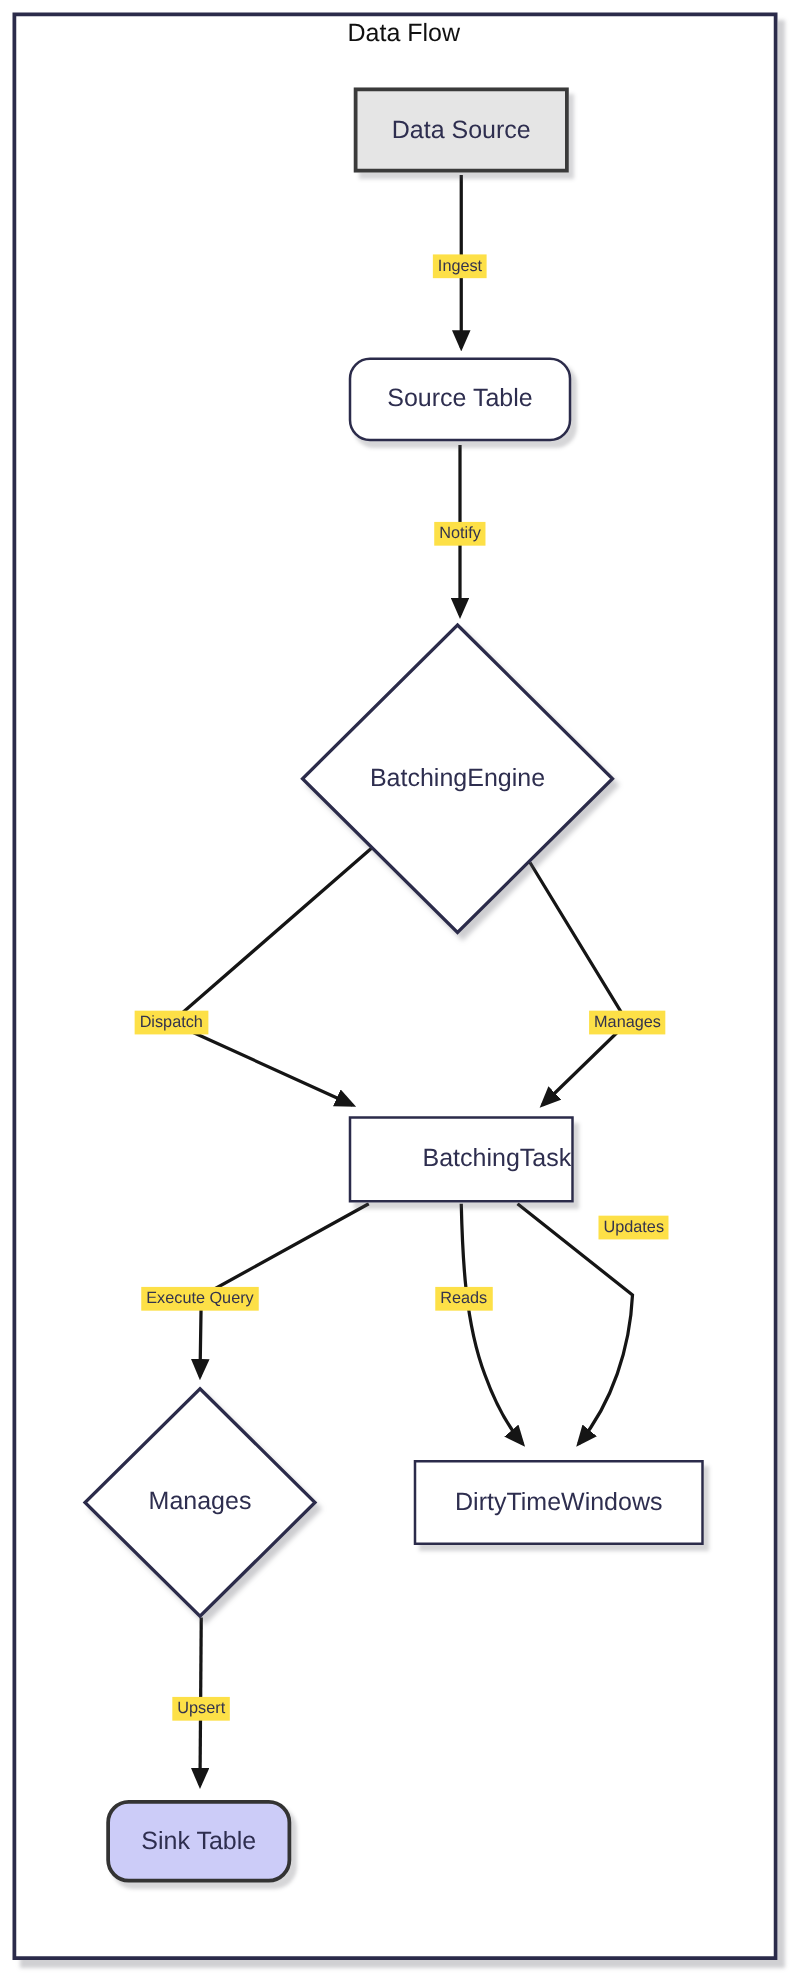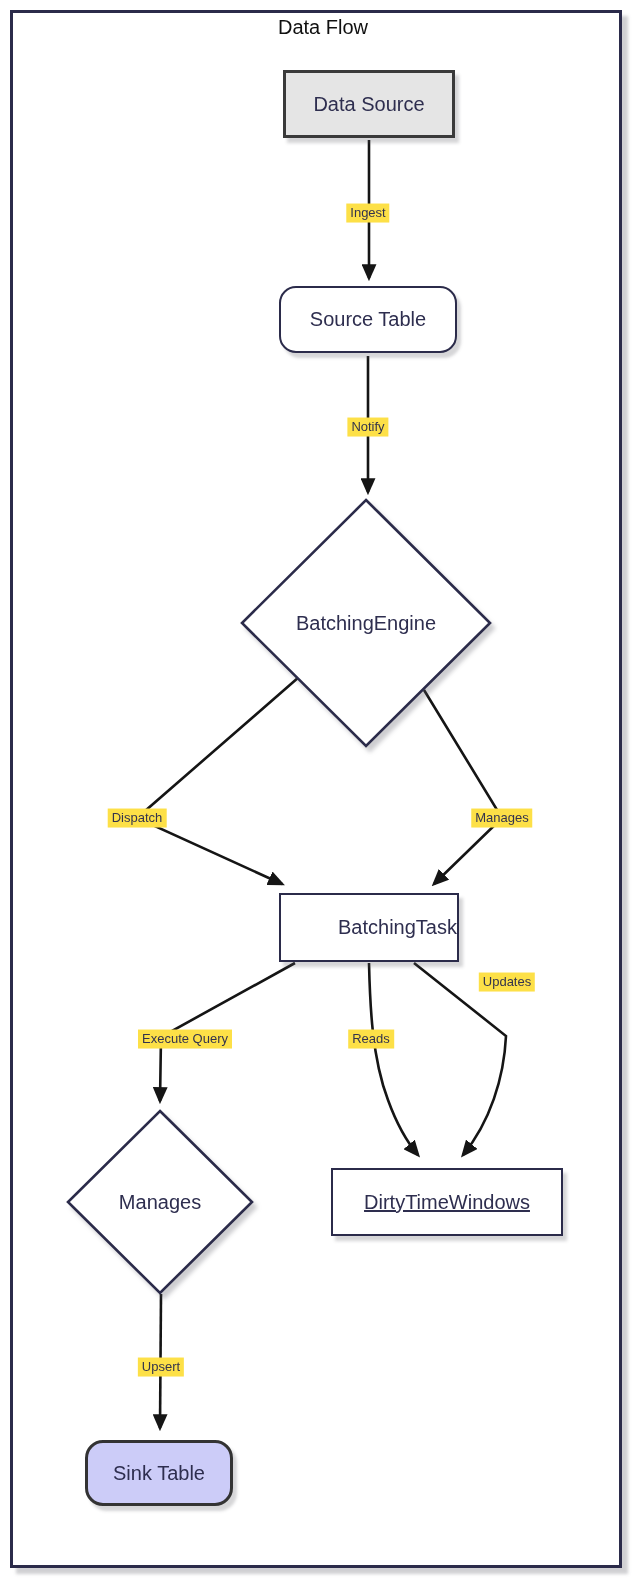--- a/index.html
+++ b/index.html
@@ -91,33 +91,33 @@
   </div>
 
   <div class="node rounded" style="left:279px;top:286px;width:178px;height:67px;">
     <span>Source Table</span>
   </div>
 
   <div class="node" style="left:279px;top:893px;width:180px;height:69px;justify-content:flex-end;">
     <span>BatchingTask</span>
   </div>
 
-  <div class="node" style="left:331px;top:1168px;width:232px;height:68px;text-decoration:underline;">
+  <div class="node" style="left:331px;top:1168px;width:232px;height:68px;">
     <span>DirtyTimeWindows</span>
   </div>
 
   <div class="node lavender" style="left:85px;top:1440px;width:148px;height:66px;">
     <span>Sink Table</span>
   </div>
 
   <span class="diamond-label" style="left:366px;top:623px;">BatchingEngine</span>
   <span class="diamond-label" style="left:160px;top:1202px;">Manages</span>
 
   <span class="edge-label" style="left:368px;top:213px;">Ingest</span>
   <span class="edge-label" style="left:368px;top:427px;">Notify</span>
   <span class="edge-label" style="left:137px;top:818px;">Dispatch</span>
   <span class="edge-label" style="left:502px;top:818px;">Manages</span>
-  <span class="edge-label" style="left:160px;top:1039px;margin-left:25px;">Execute Query</span>
+  <span class="edge-label" style="left:160px;top:1039px;">Execute Query</span>
   <span class="edge-label" style="left:371px;top:1039px;">Reads</span>
   <span class="edge-label" style="left:507px;top:982px;">Updates</span>
   <span class="edge-label" style="left:161px;top:1367px;">Upsert</span>
 
 </div>
 
 </body></html>

